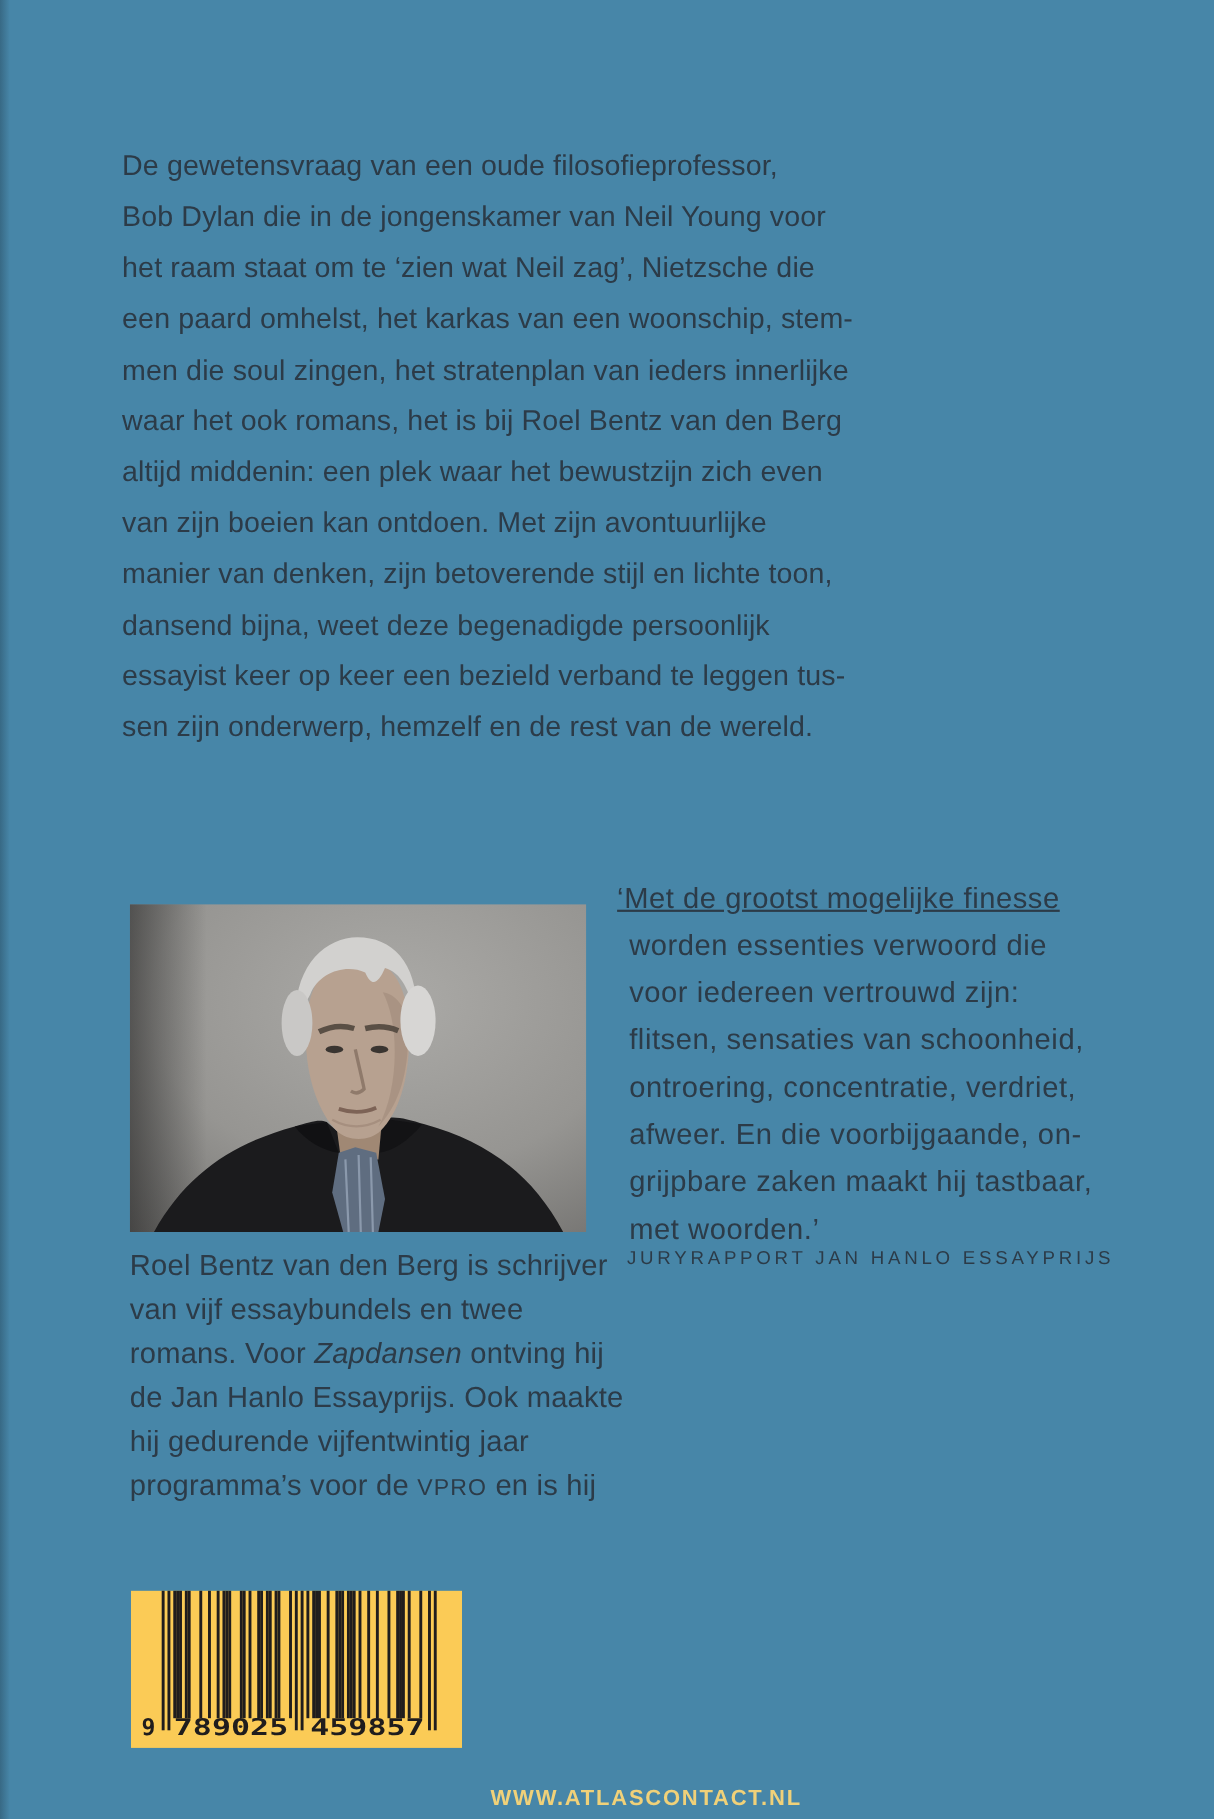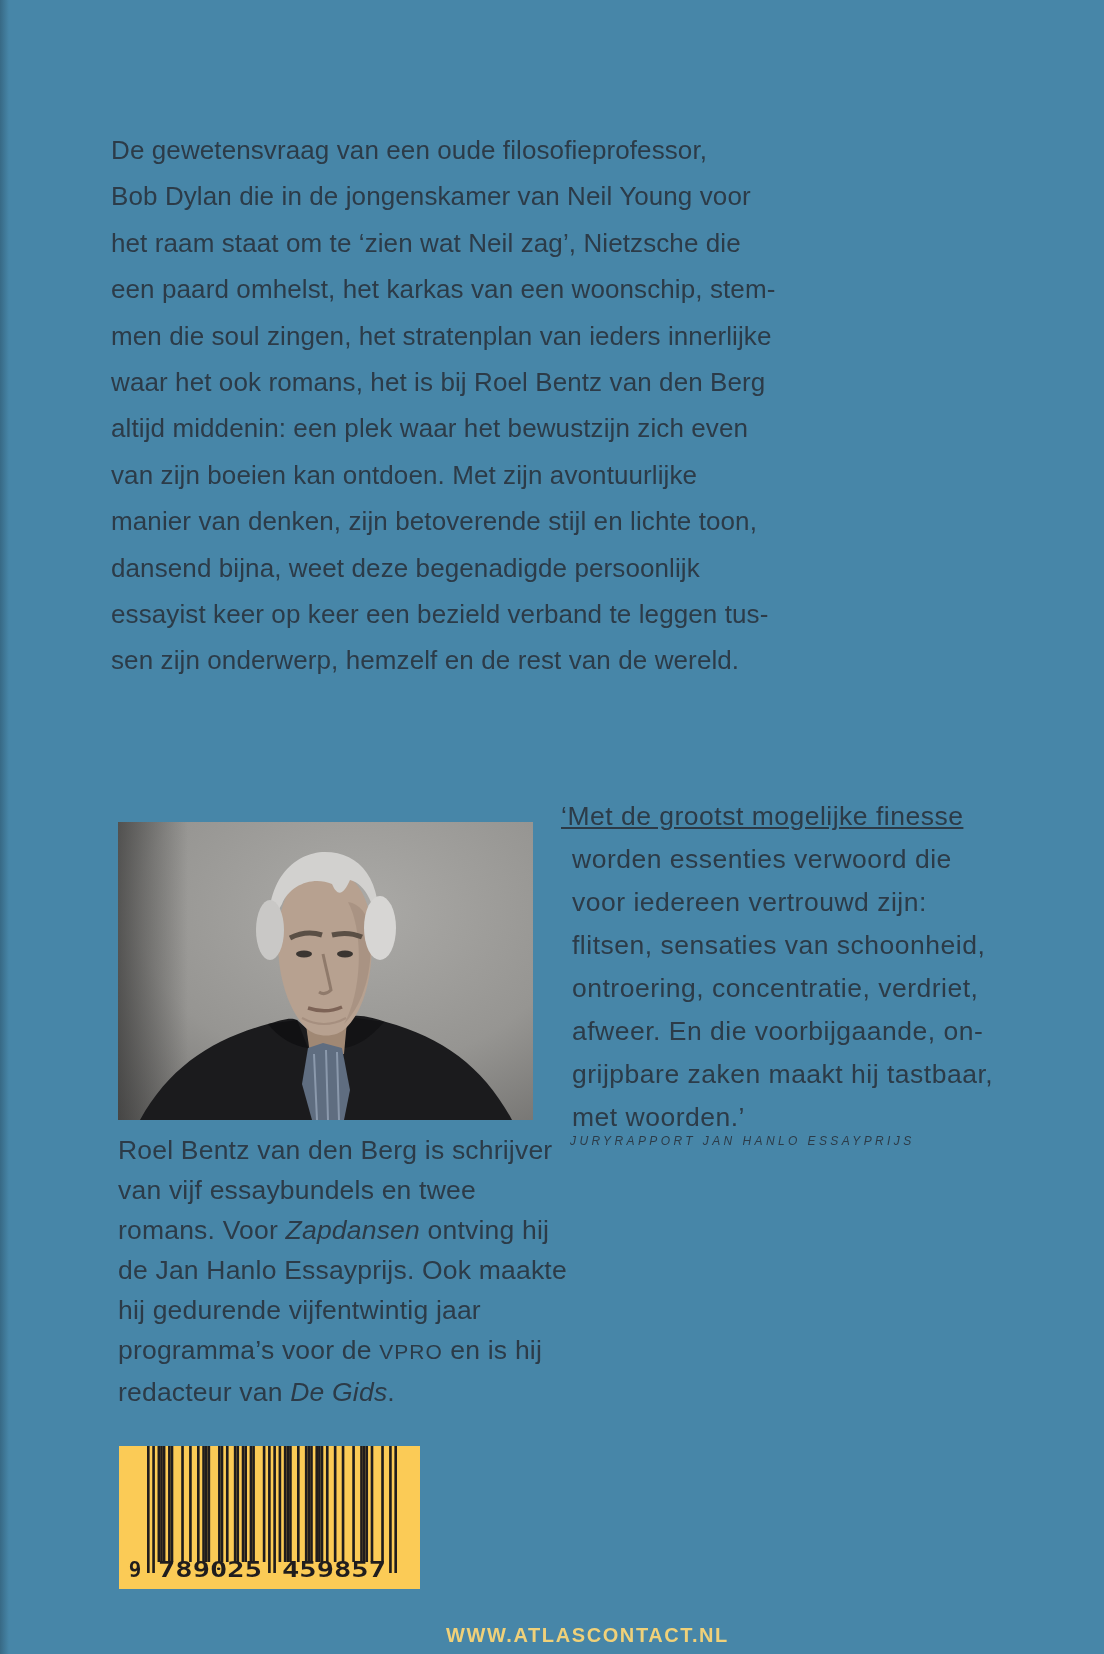--- a/index.html
+++ b/index.html
@@ -21,21 +21,21 @@
   .photo-wrap{ position:absolute; left:118px; top:822px; width:415px; height:298px; }
   .photo-wrap svg{ display:block; }
   .quote{
     position:absolute; left:572px; top:795px;
     font-size:26.5px; line-height:43px; letter-spacing:.5px;
     white-space:nowrap;
   }
   .quote div:first-child{ text-indent:-11px;text-decoration:underline; }
   .jury{
     position:absolute; left:570px; top:1134px;
-    font-size:12px; letter-spacing:3.4px; white-space:nowrap;font-style:italic;
+    font-size:17px; letter-spacing:3.4px; white-space:nowrap;
   }
   .bio{
     position:absolute; left:118px; top:1130px;
     font-size:26.5px; line-height:40px; letter-spacing:.2px;
     white-space:nowrap;
   }
   .bio .i{ font-style:italic; }
   .bio .sc{ font-size:21px; letter-spacing:1px; }
   .website{
     position:absolute; left:446px; top:1624px;
@@ -122,21 +122,20 @@
 
   <div class="jury">JURYRAPPORT JAN HANLO ESSAYPRIJS</div>
 
   <div id="bio" class="bio">
       <div><span>Roel Bentz van den Berg is schrijver</span></div>
       <div><span>van vijf essaybundels en twee</span></div>
       <div><span>romans. Voor </span><span class="i">Zapdansen</span><span> ontving hij</span></div>
       <div><span>de Jan Hanlo Essayprijs. Ook maakte</span></div>
       <div><span>hij gedurende vijfentwintig jaar</span></div>
       <div><span>programma’s voor de </span><span class="sc">VPRO</span><span> en is hij</span></div>
-      <div><span>redacteur van </span><span class="i">De Gids</span><span>.</span></div>
     </div>
 
   <svg id="barcode" width="301" height="143" viewBox="0 0 301 143">
       <rect x="0" y="0" width="301" height="143" fill="#FBCB56"></rect>
       <rect x="28.00" y="0" width="2.63" height="127" fill="#201D1D"></rect>
       <rect x="33.26" y="0" width="2.63" height="127" fill="#201D1D"></rect>
       <rect x="38.53" y="0" width="2.63" height="116" fill="#201D1D"></rect>
       <rect x="41.16" y="0" width="2.63" height="116" fill="#201D1D"></rect>
       <rect x="43.79" y="0" width="2.63" height="116" fill="#201D1D"></rect>
       <rect x="49.05" y="0" width="2.63" height="116" fill="#201D1D"></rect>

